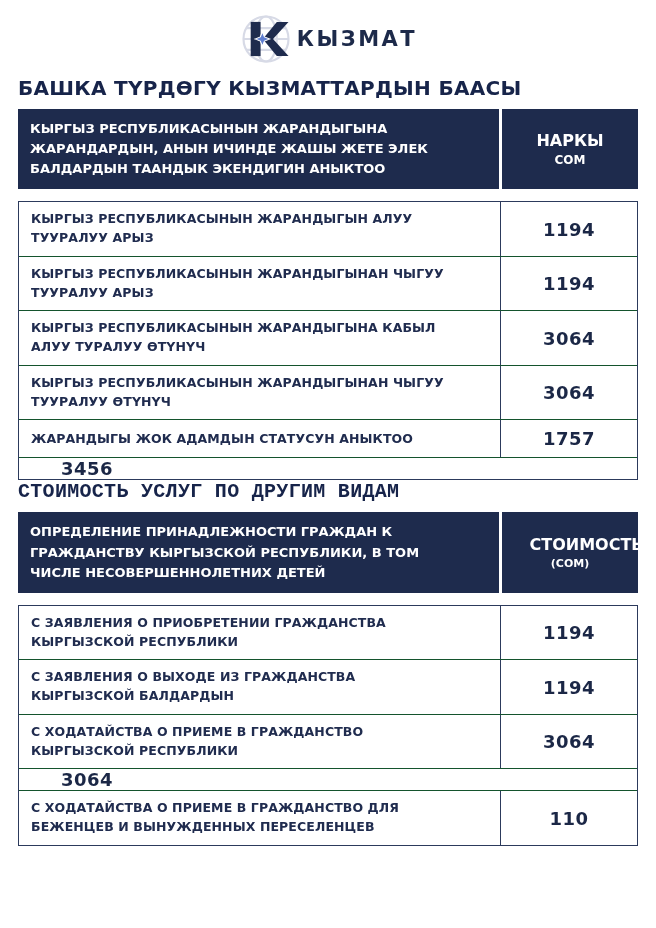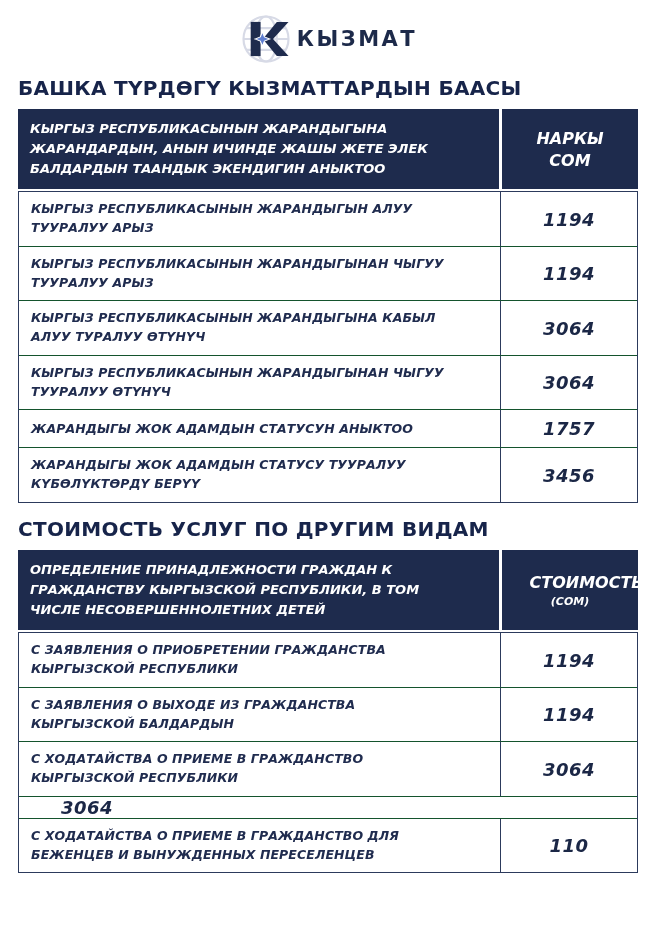--- a/index.html
+++ b/index.html
@@ -20,42 +20,42 @@
   .logo-text {
     font-size: 21px; font-weight: bold; letter-spacing: 2.5px; color: #1d2a4a;
   }
 
   
   .section-title {
     margin: 12px 18px 9px 18px;
     font-size: 20px; font-weight: bold; letter-spacing: 0.3px;
     color: #17244a;
   }
-  .section-title.second { margin-top: 14px; }
+  .section-title.second { margin-top: 0; font-family: Liberation Mono, monospace; }
 
   
-  .price-table { margin: 0 18px; width: 620px; font-style: italic; }
+  .price-table { margin: 0 18px; width: 620px; }
   .thead { display: flex; gap: 3px; }
   .th-service {
     flex: 1; background: #1e2b4d; color: #ffffff;
     font-weight: bold; font-size: 13px; line-height: 1.55;
     padding: 10px 60px 10px 12px; min-height: 68px;
     display: flex; align-items: center;
   }
   .th-price {
     width: 136px; background: #1e2b4d; color: #ffffff;
     display: flex; flex-direction: column; justify-content: center; align-items: center;
     font-weight: bold; min-height: 68px; text-align: center;
   }
   .th-price .l1 { font-size: 16px; line-height: 1.5; }
-  .th-price .l2 { font-size: 16px; line-height: 1.3; }
+  .th-price .l2 { font-size: 12px; line-height: 1.3; }
   .price-table.t2 .th-price .l1 { font-size: 16px; margin-left: 33px; }
   .price-table.t2 .th-price .l2 { font-size: 11px; }
 
-  .tbody { margin-top: 2px; border: 1px solid #2c3a5c; }
+  .tbody { margin-top: 12px; border: 1px solid #2c3a5c; }
   .row { display: flex; background: #fff; }
   .row + .row { border-top: 1px solid #14532d; }
   .td-service {
     flex: 1; border-right: 1px solid #2c3a5c;
     padding: 8px 40px 8px 12px;
     font-size: 12.5px; font-weight: bold; line-height: 1.5;
     display: flex; align-items: center; min-height: 37px;
     color: #202c4f; letter-spacing: 0.1px;
   }
   .td-price {
@@ -114,21 +114,20 @@
       </div>
       <div class="row">
         <div class="td-service">КЫРГЫЗ РЕСПУБЛИКАСЫНЫН ЖАРАНДЫГЫНАН ЧЫГУУ ТУУРАЛУУ ӨТҮНҮЧ</div>
         <div class="td-price">3064</div>
       </div>
       <div class="row">
         <div class="td-service">ЖАРАНДЫГЫ ЖОК АДАМДЫН СТАТУСУН АНЫКТОО</div>
         <div class="td-price">1757</div>
       </div>
       <div class="row">
-        <div class="td-service">ЖАРАНДЫГЫ ЖОК АДАМДЫН СТАТУСУ ТУУРАЛУУ КҮБӨЛҮКТӨРДҮ БЕРҮҮ</div>
         <div class="td-price">3456</div>
       </div>
     </div>
   </div>
 
   <div class="section-title second">СТОИМОСТЬ УСЛУГ ПО ДРУГИМ ВИДАМ</div>
 
   <div class="price-table t2">
     <div class="thead">
       <div class="th-service">ОПРЕДЕЛЕНИЕ ПРИНАДЛЕЖНОСТИ ГРАЖДАН К ГРАЖДАНСТВУ КЫРГЫЗСКОЙ РЕСПУБЛИКИ, В ТОМ ЧИСЛЕ НЕСОВЕРШЕННОЛЕТНИХ ДЕТЕЙ</div>

